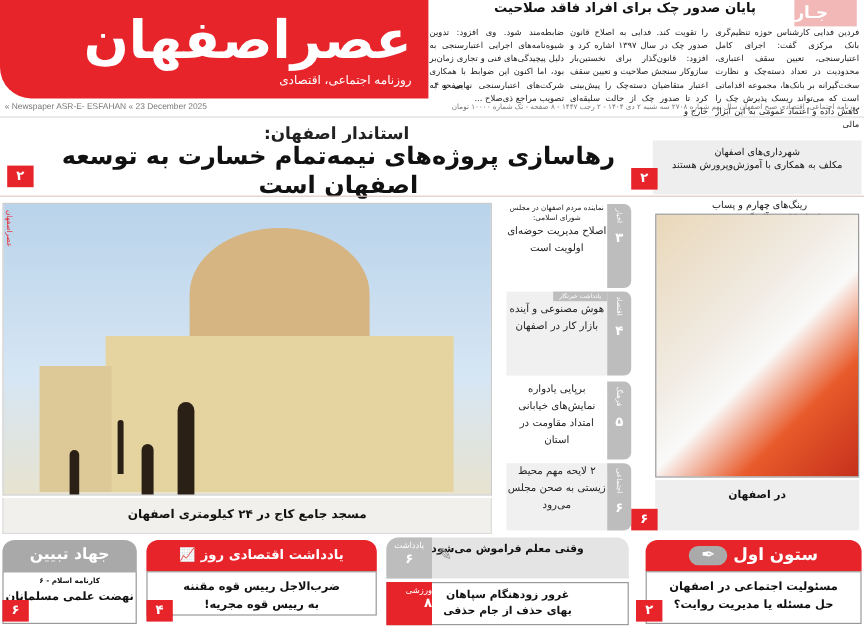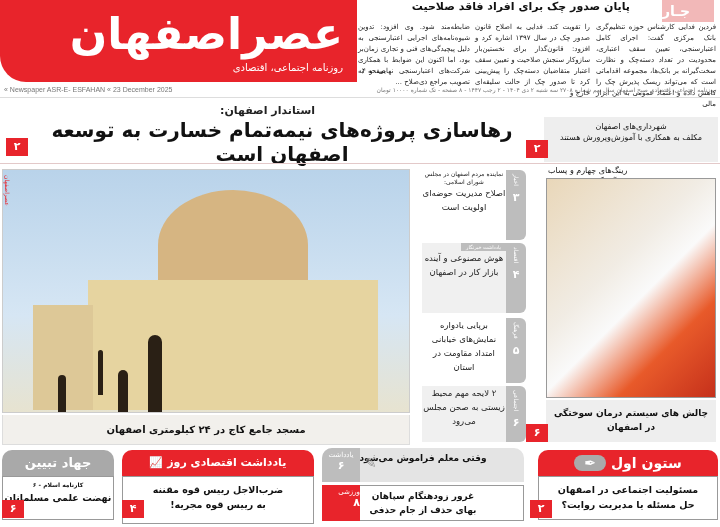--- a/index.html
+++ b/index.html
@@ -11,27 +11,27 @@
 #logo{right:14px;top:4px;font-size:44px;font-weight:bold;color:#fff;font-family:"DejaVu Sans",sans-serif;letter-spacing:-1px;line-height:60px}
 #tagline{right:14px;top:62px;font-size:10px;color:#fff;font-weight:normal}
 #engline{left:4px;top:86px;font-size:7px;color:#777;font-family:"Liberation Sans",sans-serif}
 #faline{right:4px;top:86px;font-size:6px;color:#777}
 .hr{height:1px;background:#ddd}
 
 #jar{right:6px;top:0px;width:52px;height:22px;background:#f2b8b8;color:#fff;font-weight:bold;font-size:14px;line-height:22px}
 #top-head{right:90px;top:0px;font-size:11px;font-weight:bold}
 .col{font-size:7px;line-height:11px;color:#222;text-align:justify;position:absolute}
 
-#kicker{left:220px;top:104px;font-size:11px;font-weight:bold;color:#222}
+#kicker{left:220px;top:104px;font-size:14px;font-weight:bold;color:#222}
 #mainhead{left:32px;top:118px;font-size:20px;font-weight:bold;color:#111;width:500px;text-align:center}
 .pnum{background:#e8242b;color:#fff;font-weight:bold;font-size:11px;text-align:center;line-height:18px;width:22px;height:18px}
 
 #rbox{left:544px;top:117px;width:174px;height:45px;background:#eee}
 #rbox-head{text-align:center;font-size:8px;font-weight:normal;margin-top:4px;line-height:11px}
-#rsub{left:548px;top:165px;width:170px;text-align:left;font-size:8px;line-height:11px}
+#rsub{left:548px;top:165px;width:170px;text-align:center;font-size:8px;line-height:11px}
 
 #mosque{left:2px;top:169px;width:408px;height:244px;background:linear-gradient(#b9d3ea 0%,#d6e6f4 60%,#e7e3d0 100%);overflow:hidden;border:1px solid #ccc}
 .dome{left:155px;top:20px;width:150px;height:110px;background:#d6b582;border-radius:50% 50% 8% 8%}
 .body1{left:85px;top:110px;width:290px;height:130px;background:#e6d4a0}
 .body2{left:30px;top:135px;width:60px;height:105px;background:#ddc897}
 .arch{background:#2a2015;border-radius:8px 8px 0 0;width:14px}
 #mosque-cap{left:2px;top:415px;width:408px;height:30px;background:#f2f0ec;font-size:10px;font-weight:bold;text-align:center;line-height:30px;border:1px solid #ddd;border-top:none}
 #brand-v{left:4px;top:175px;writing-mode:vertical-rl;font-size:6px;color:#e8242b}
 #hosp{left:546px;top:178px;width:170px;height:220px;background:linear-gradient(135deg,#e9d7b9 0%,#f1ece4 40%,#fafafa 55%,#e85a2a 75%,#c5301b 100%);border:1px solid #999}
 #hosp-cap{left:546px;top:400px;width:170px;height:42px;background:#eee;font-size:9px;font-weight:bold;text-align:center;line-height:14px;padding-top:6px}
@@ -86,21 +86,20 @@
   <div class="abs arch" style="left:145px;top:165px;height:85px"></div>
   <div class="abs arch" style="left:115px;top:200px;height:50px;width:10px"></div>
   <div class="abs arch" style="left:95px;top:180px;height:45px;width:5px"></div>
   <div class="abs arch" style="left:55px;top:205px;height:45px;width:8px"></div>
 </div>
 <div id="brand-v" class="abs">عصراصفهان</div>
 <div id="mosque-cap" class="abs rtl">مسجد جامع کاج در ۲۴ کیلومتری اصفهان</div>
 
 <div id="hosp" class="abs"></div>
 <div id="hosp-cap" class="abs rtl">
-    <div>چالش های سیستم درمان سوختگی</div>
     <div>در اصفهان</div>
   </div>
 <div class="abs pnum" style="left:526px;top:424px">۶</div>
 
 <div class="mid-item rtl" style="top:170px;height:70px">
   <div style="font-size:6px;line-height:8px">نماینده مردم اصفهان در مجلس شورای اسلامی:</div>
   <div>اصلاح مدیریت حوضه‌ای اولویت است</div>
 </div>
 <div class="tab" style="top:170px;height:70px"><span class="tl">اخبار</span><span class="tn">۳</span></div>
 <div class="mid-item rtl" style="top:243px;height:70px;background:#f0f0f0">
@@ -136,21 +135,21 @@
 <div class="abs rtl" style="left:322px;top:485px;width:202px;height:36px;border:1px solid #999;text-align:center;font-size:9px;font-weight:bold;line-height:14px;padding-top:3px">
     <div>غرور زودهنگام سپاهان</div>
     <div>بهای حذف از جام حذفی</div>
   </div>
 <div class="abs" style="left:322px;top:485px;width:38px;height:36px;background:#e8242b;color:#fff;font-size:7px;text-align:right;padding-top:3px">
     <div>ورزشی</div>
     <div style="font-size:11px;font-weight:bold">۸</div>
   </div>
 
 <div class="bhead rtl" style="left:122px;top:450px;width:192px;background:#e8242b;font-size:11px"><span>یادداشت اقتصادی روز</span> <span>📈</span></div>
-<div class="bbody rtl" style="left:122px;top:476px;width:192px;height:48px;padding-top:5px">
+<div class="bbody rtl" style="left:122px;top:476px;width:192px;height:37px;padding-top:5px">
     <div>ضرب‌الاجل رییس قوه مقننه</div>
     <div>به رییس قوه مجریه!</div>
   </div>
 <div class="abs pnum" style="left:122px;top:500px">۴</div>
 
 <div class="bhead rtl" style="left:2px;top:450px;width:112px;background:#a9a9a9;font-size:13px">جهاد تبیین</div>
 <div class="bbody rtl" style="left:2px;top:476px;width:112px;height:44px;padding-top:3px">
     <div style="font-size:6px;line-height:10px">کارنامه اسلام - ۶</div>
     <div>نهضت علمی مسلمانان</div>
   </div>

